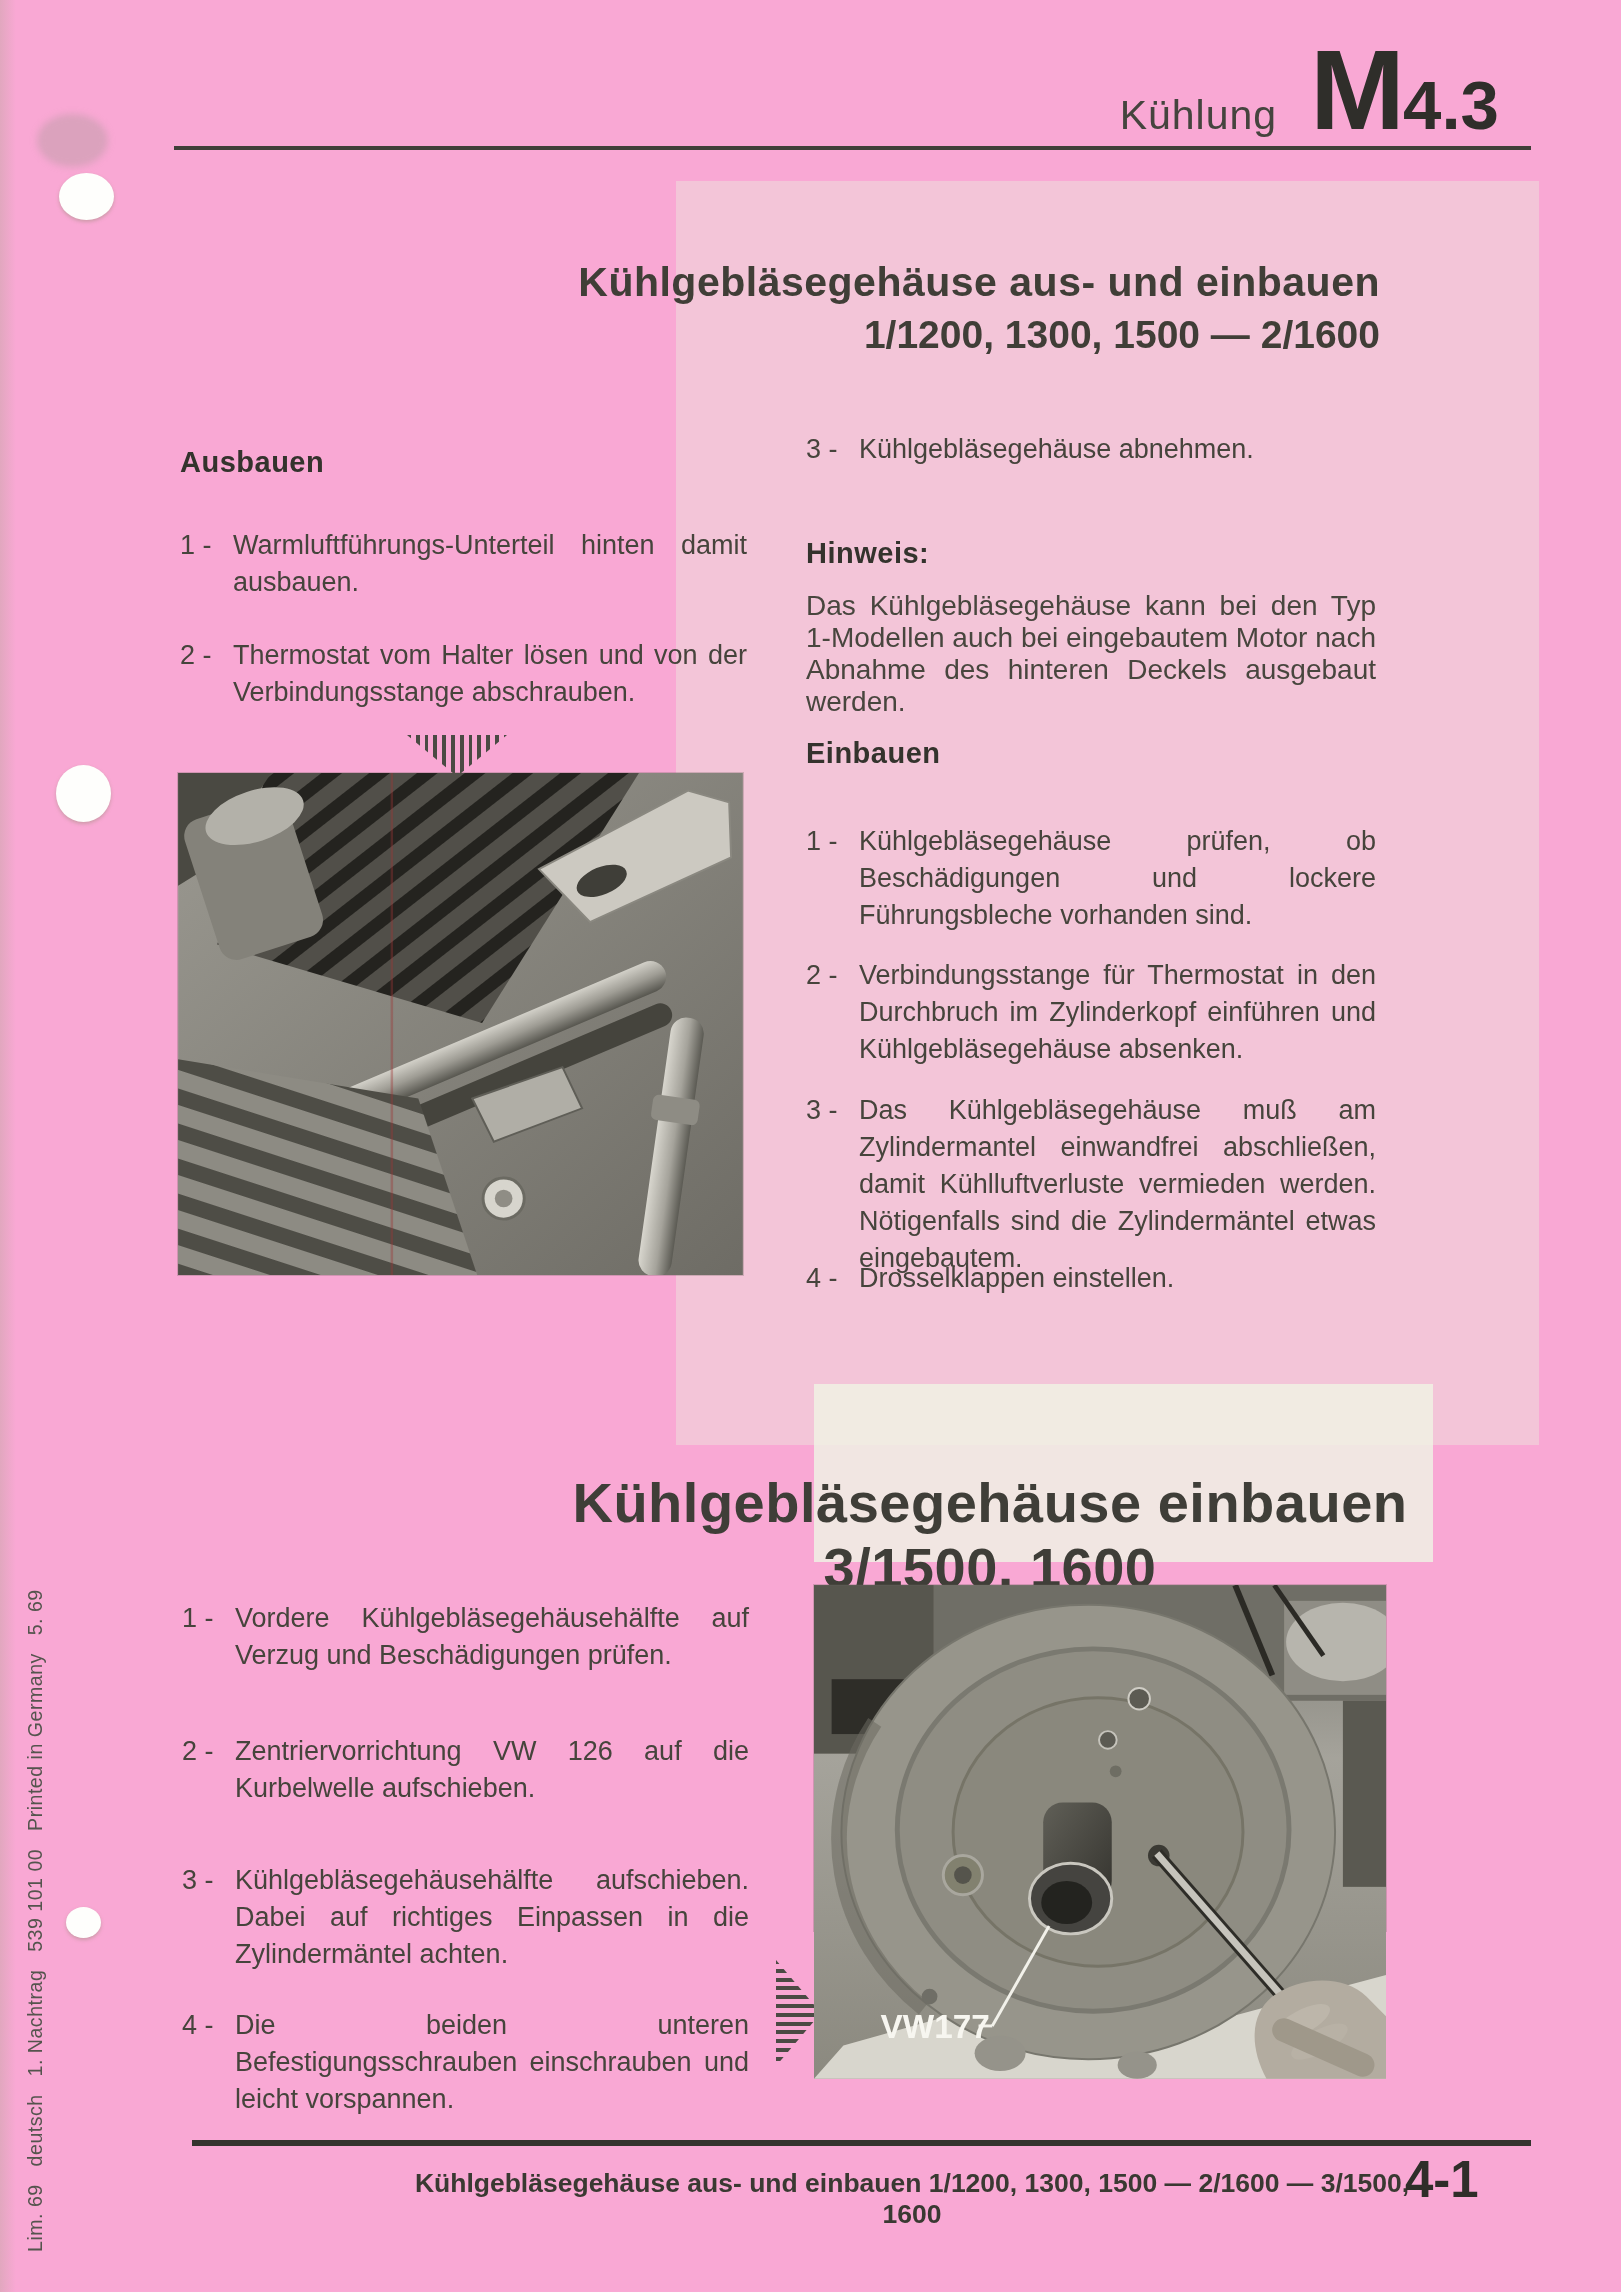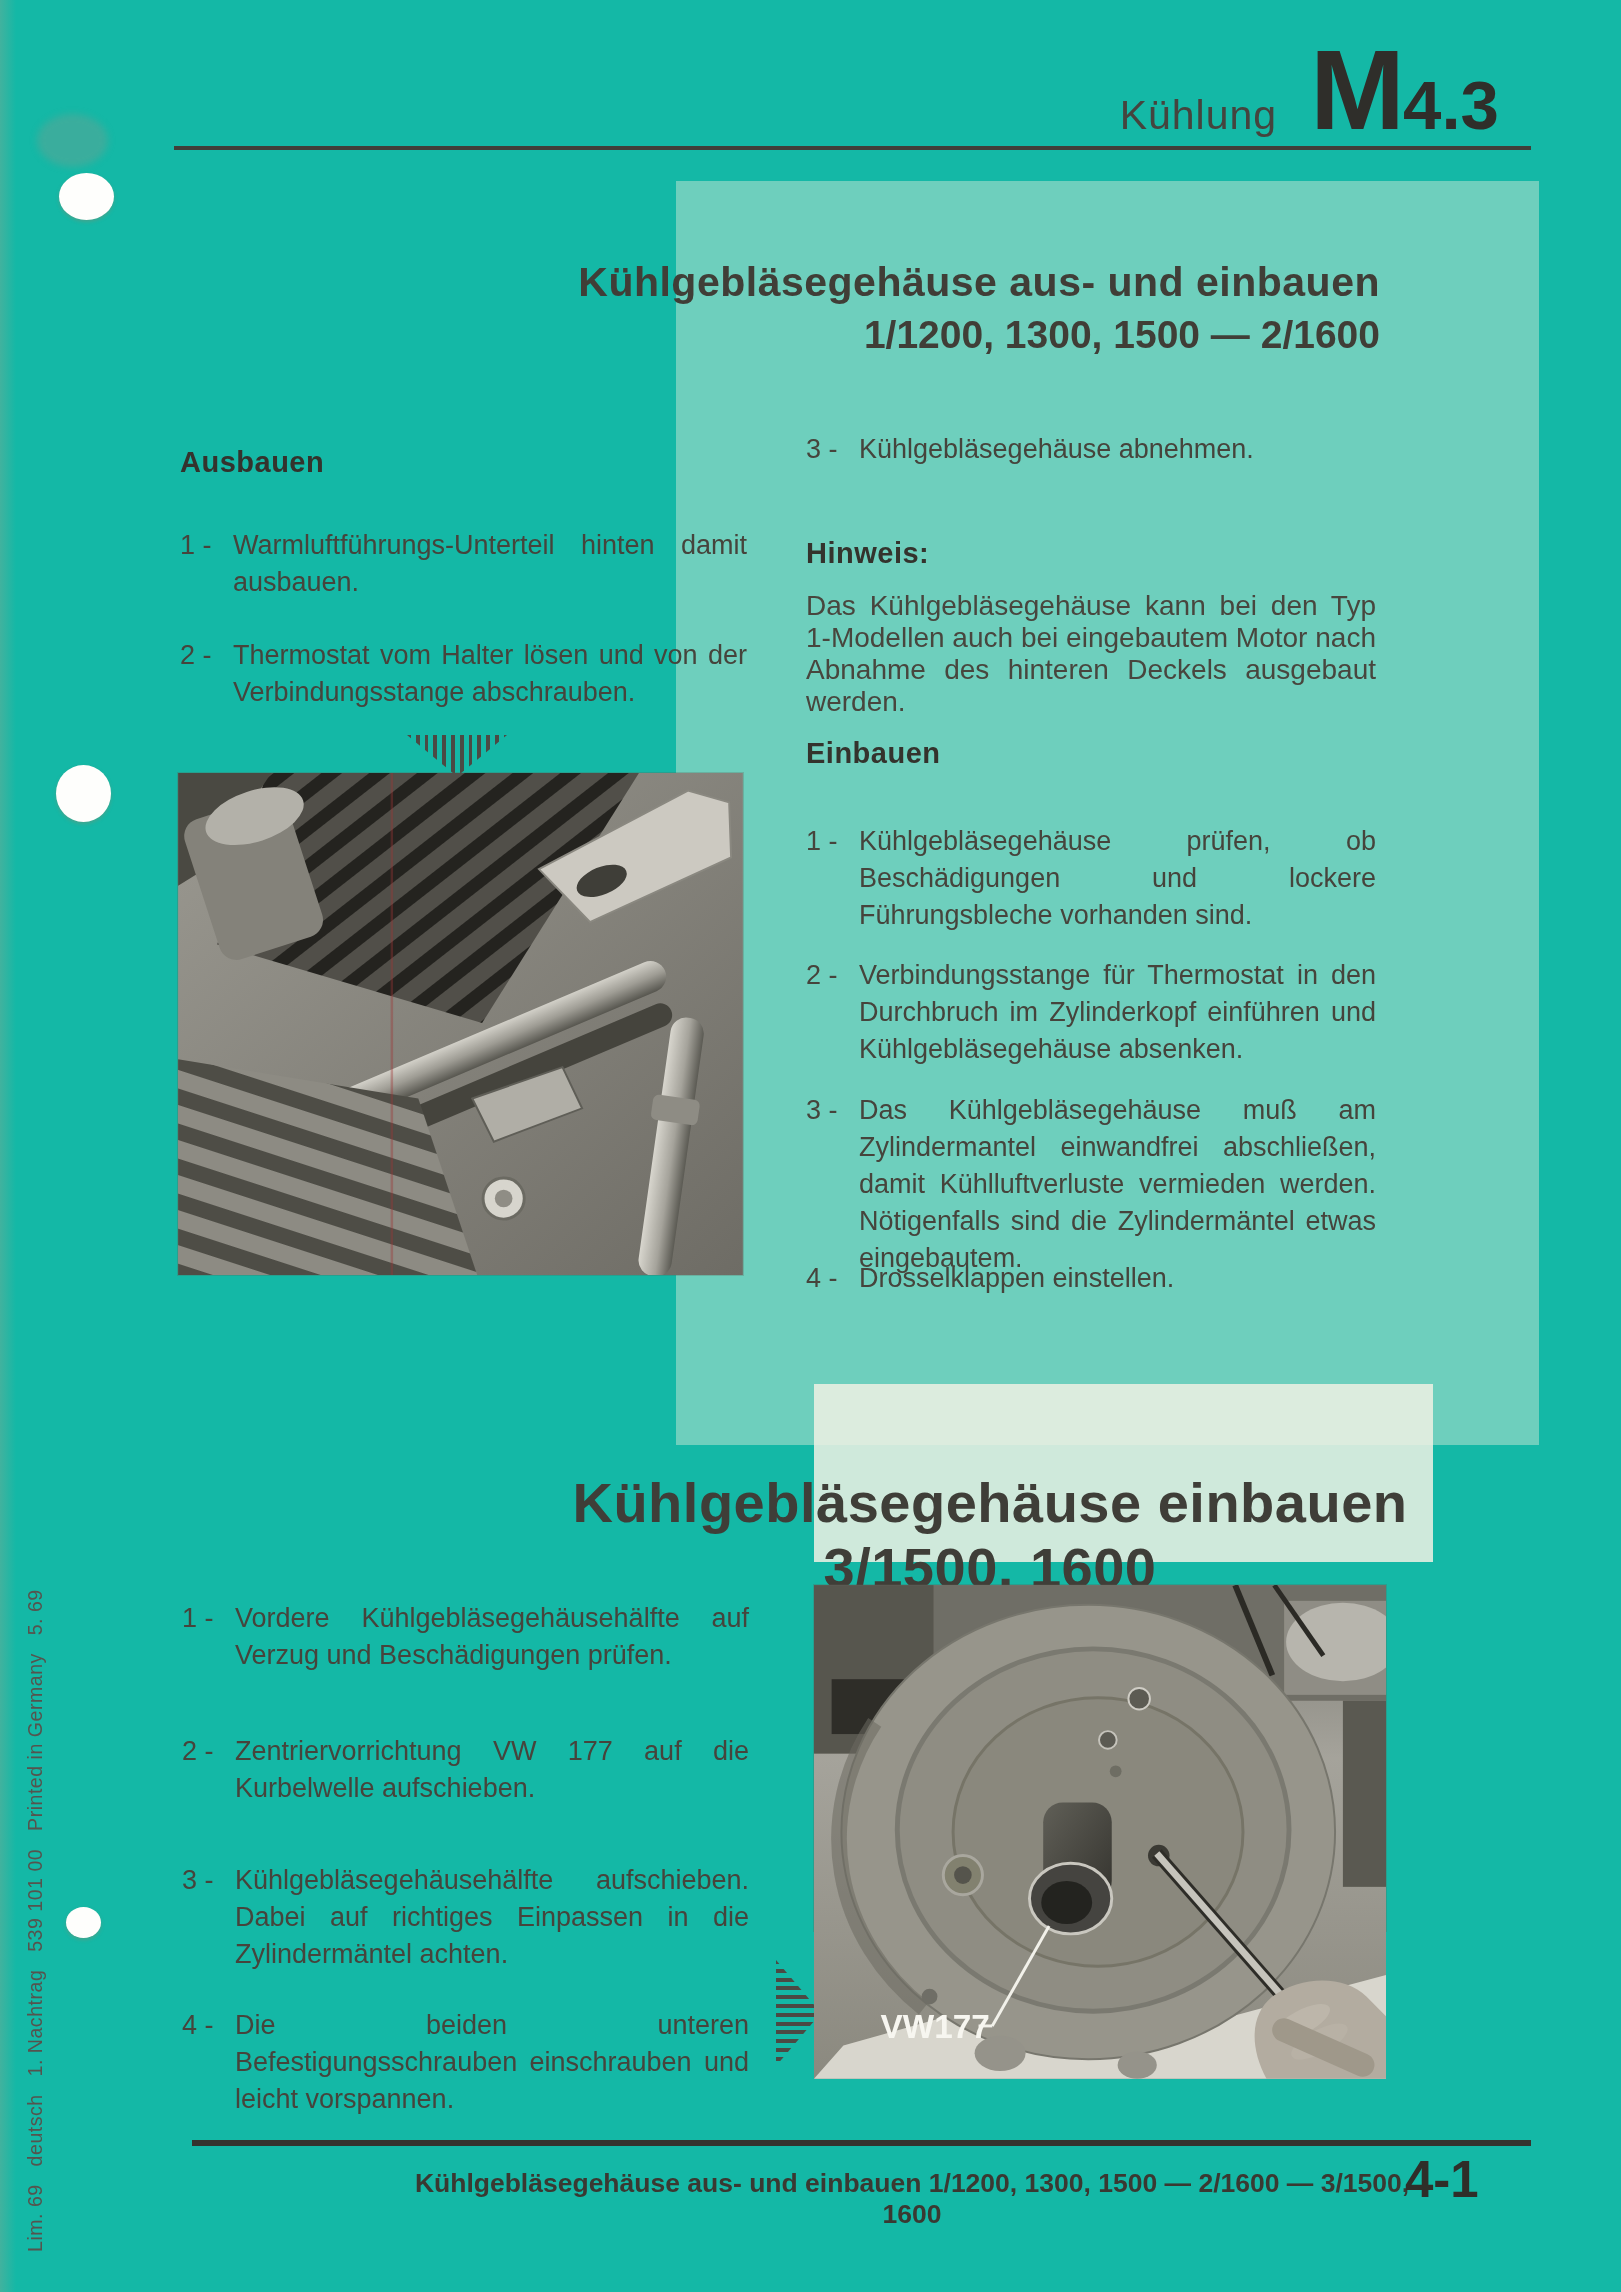--- a/index.html
+++ b/index.html
@@ -1,17 +1,17 @@
 <!DOCTYPE html>
 <html><head>
 <meta charset="utf-8">
 <style>
   html,body{margin:0;padding:0;}
   body{background:#f9f5d8;font-family:"Liberation Sans",sans-serif;}
-  .page{position:relative;width:1621px;height:2293px;background:#14b8a6;overflow:hidden;}
+  .page{position:relative;width:1621px;height:2293px;background:#f9a8d4;overflow:hidden;}
   .abs{position:absolute;}
   
   .shade-a{left:676px;top:181px;width:863px;height:1264px;background:#eceedd;opacity:.42;}
   .shade-b{left:814px;top:1384px;width:619px;height:178px;background:#f0f1e4;opacity:.85;}
   .edge-left{left:0;top:0;width:15.7px;height:2293px;background:linear-gradient(90deg,rgba(170,165,140,.30),rgba(170,165,140,0));}
   .smudge{left:37px;top:114px;width:71px;height:53px;background:rgba(150,148,135,.30);border-radius:50%;filter:blur(3.9px);}
   .hole{background:#fefefc;border-radius:50%;box-shadow:0 2px 3.9px rgba(140,135,105,.40);}
   .hole1{left:59px;top:173px;width:55px;height:47px;}
   .hole2{left:56px;top:765px;width:55px;height:57px;}
   .hole3{left:66px;top:1907px;width:35px;height:31px;}
@@ -167,21 +167,21 @@
   </div>
 
   <div class="abs sec2-title">Kühlgebläsegehäuse einbauen 3/1500, 1600</div>
 
   <div class="abs li" style="left:182px;top:1600px;width:567px;">
     <span class="marker">1 -</span>
     <p>Vordere Kühlgebläsegehäusehälfte auf Verzug und Beschädigungen prüfen.</p>
   </div>
   <div class="abs li" style="left:182px;top:1733px;width:567px;">
     <span class="marker">2 -</span>
-    <p>Zentriervorrichtung VW 177 auf die Kurbelwelle aufschieben.</p>
+    <p>Zentriervorrichtung VW 126 auf die Kurbelwelle aufschieben.</p>
   </div>
   <div class="abs li" style="left:182px;top:1862px;width:567px;">
     <span class="marker">3 -</span>
     <p>Kühlgebläsegehäusehälfte aufschieben. Dabei auf richtiges Einpassen in die Zylindermäntel achten.</p>
   </div>
   <div class="abs li" style="left:182px;top:2007px;width:567px;">
     <span class="marker">4 -</span>
     <p>Die beiden unteren Befestigungsschrauben einschrauben und leicht vorspannen.</p>
   </div>
 

